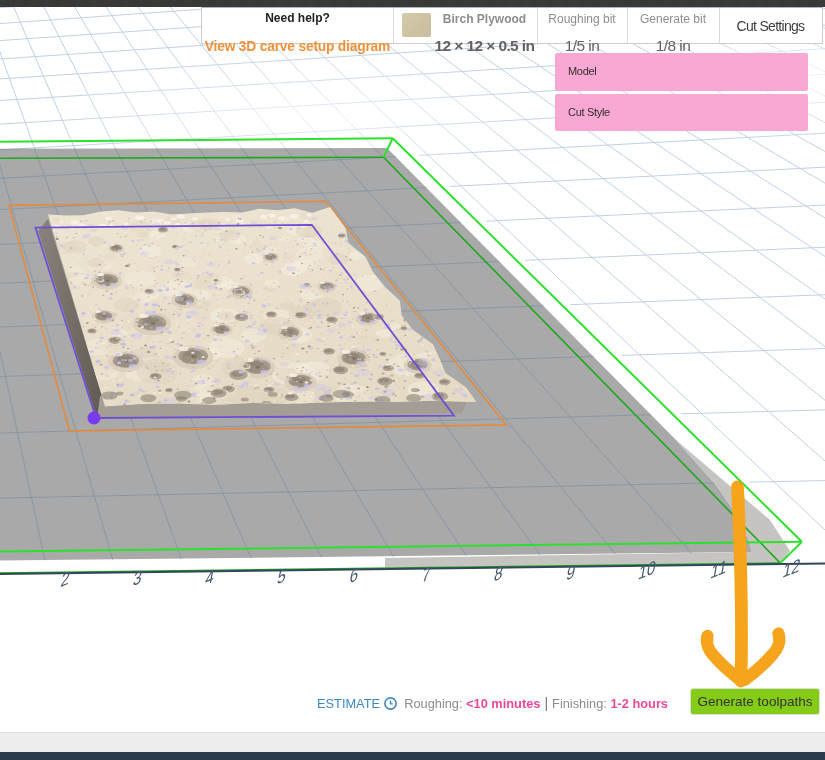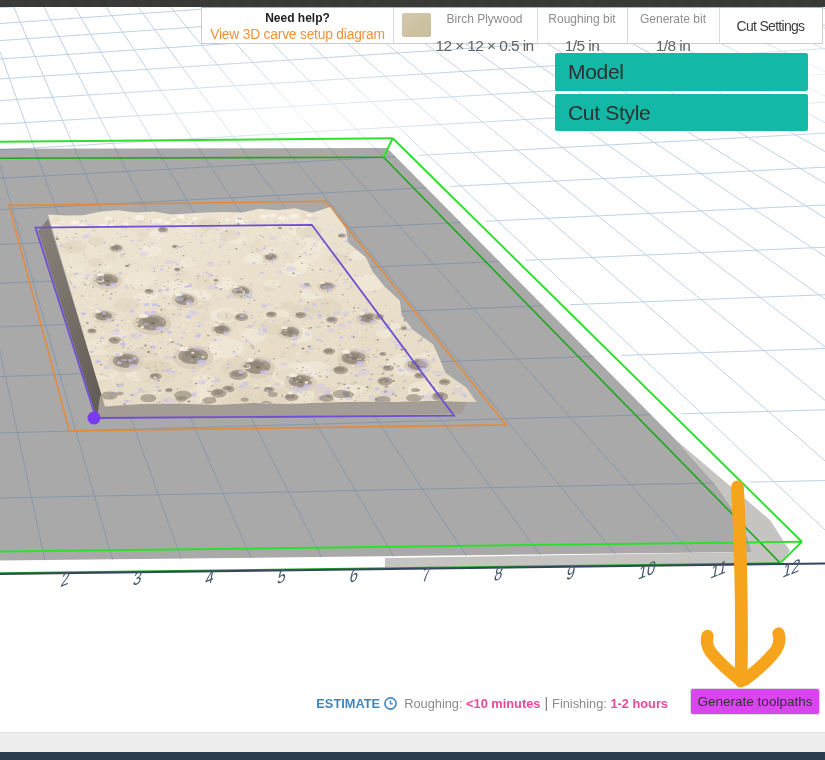--- a/index.html
+++ b/index.html
@@ -2,36 +2,36 @@
 <html><head><meta charset="utf-8"><style>
 html,body{margin:0;padding:0;width:825px;height:760px;overflow:hidden;background:#fff;
   font-family:"Liberation Sans",sans-serif;}
 .abs{position:absolute;}
 #topbar{left:0;top:0;width:825px;height:7px;background:repeating-linear-gradient(115deg,#3a3a38 0 7px,#383836 7px 14px);}
 #panel{left:201px;top:7px;width:622px;height:37px;background:#fff;border:1px solid #ccc;border-top:1.5px solid #a9b6c5;box-sizing:border-box;}
 .vdiv{position:absolute;top:8px;height:36px;width:1px;background:#d9d9d9;}
 .sec{position:absolute;top:8px;height:36px;text-align:center;white-space:nowrap;}
 #needhelp{left:202px;width:191px;}
 #needhelp .l1{font-size:12px;font-weight:700;color:#222;margin-top:3px;text-align:center;}
-#needhelp .l2{font-size:13.8px;font-weight:400;color:#f0923c;margin-top:2px;letter-spacing:-0.2px;}
+#needhelp .l2{font-size:13.8px;font-weight:700;color:#f0923c;margin-top:14px;letter-spacing:-0.2px;}
 .lab{font-size:12px;color:#8d8d8d;margin-top:4px;}
 .val{font-size:15.5px;color:#636363;margin-top:11px;letter-spacing:-0.6px;}
 #mat{left:399px;width:138px;}
 #rough{left:537px;width:90px;}
 #fin{left:627px;width:92px;}
 #cutset{left:719px;width:103px;line-height:36px;font-size:14px;color:#3d3d3d;letter-spacing:-0.7px;}
 #swatch{left:402px;top:12.5px;width:29px;height:24px;background:linear-gradient(135deg,#d3caab,#c8bd9c);border-radius:2px;}
-#mat .lab,#mat .val{margin-left:33px;}
-.dd{position:absolute;left:555px;width:253px;height:37.5px;background:#14b8a6;border-radius:2px;
-   font-size:21px;color:#2f2f2f;line-height:37.5px;padding-left:13px;letter-spacing:-0.3px;box-sizing:border-box;}
+#mat .lab,#mat .val{margin-left:33px;font-weight:bold;}
+.dd{position:absolute;left:555px;width:253px;height:37.5px;background:#f9a8d4;border-radius:2px;
+   font-size:11px;color:#2f2f2f;line-height:37.5px;padding-left:13px;letter-spacing:-0.3px;box-sizing:border-box;}
 #est{right:157px;top:695px;font-size:12.8px;color:#8b8b8b;white-space:nowrap;}
 #est .sep{color:#777;padding:0 4px;font-size:14px;}
 #est b{color:#ec4899;}
-#est .t{color:#3e87c2;font-weight:700;}
-#btn{left:690px;top:688px;width:130px;height:27px;background:#d946ef;border:1px solid #dedede;border-radius:3px;
+#est .t{color:#3e87c2;font-weight:400;}
+#btn{left:690px;top:688px;width:130px;height:27px;background:#84cc16;border:1px solid #dedede;border-radius:3px;
   font-size:13.5px;color:#333;text-align:center;line-height:25px;box-sizing:border-box;}
 #strip1{left:0;top:732px;width:825px;height:20px;background:#ededed;border-top:1px solid #e0e0e0;box-sizing:border-box;}
 #strip2{left:0;top:752px;width:825px;height:8px;background:#2b3c50;}
 </style></head><body>
 <svg class="abs" style="left:0;top:0" width="825" height="760" viewBox="0 0 825 760">
 <defs>
 <clipPath id="scenec">
         <polygon points="0,0 825,0 825,552 0,561"></polygon>
       </clipPath>
 <clipPath id="slabc">

